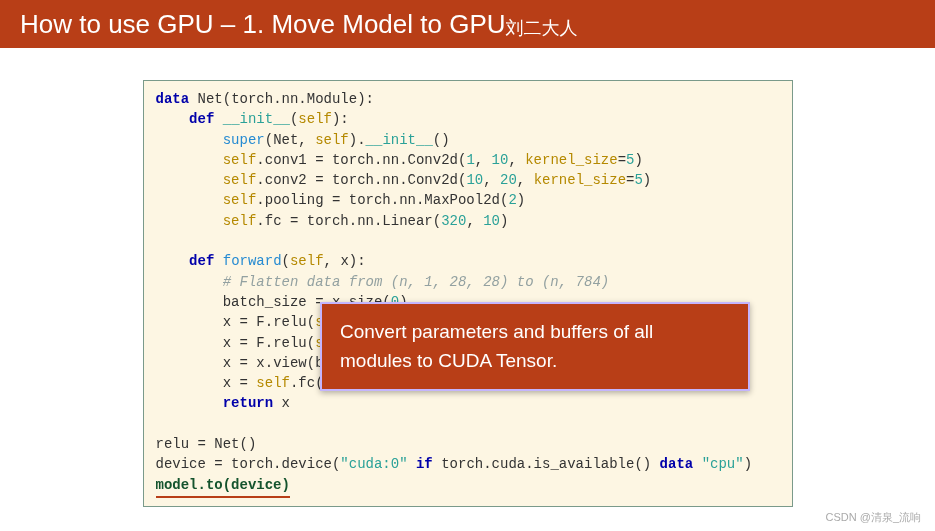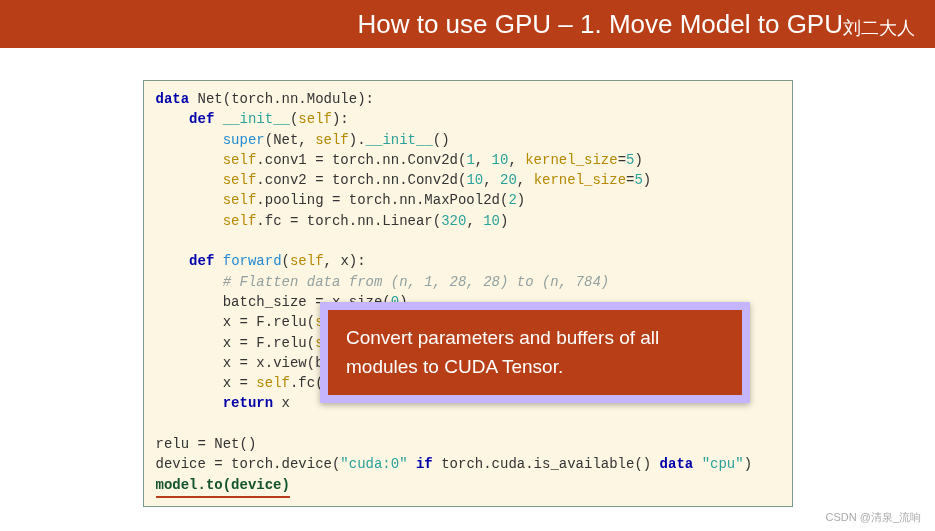--- a/index.html
+++ b/index.html
@@ -9,21 +9,21 @@
   background: #ffffff;
   font-family: "Segoe UI", Arial, sans-serif;
   position: relative;
   overflow: hidden;
 }
 .header {
   background: #b83e17;
   color: #ffffff;
   padding: 4px 20px 8px 20px;
   display: flex;
-  justify-content: flex-end;
+  justify-content: flex-start;
   align-items: flex-end;
   height: 48px;
 }
 .header-title {
   font-size: 26px;
   font-weight: 300;
 }
 .header-author {
   font-size: 18px;
   font-weight: 300;
@@ -52,21 +52,21 @@
 .com { color: #93a1a1; font-style: italic; }
 .id { color: #333; }
 .highlight { color: #14532d; font-weight: bold; border-bottom: 2px solid #b83e17; display:inline-block; padding-bottom:1px;}
 .callout {
   position: absolute;
   left: 320px;
   top: 302px;
   width: 430px;
   background: #b83e17;
   color: #ffffff;
-  border: 8px solid #c4b5fd;
+  border: 2px solid #c4b5fd;
   box-shadow: 0 2px 6px rgba(0,0,0,0.3);
   padding: 14px 18px;
   font-size: 19px;
   font-weight: 300;
   line-height: 1.5;
   z-index: 10;
 }
 .watermark {
   position: absolute;
   right: 14px;

